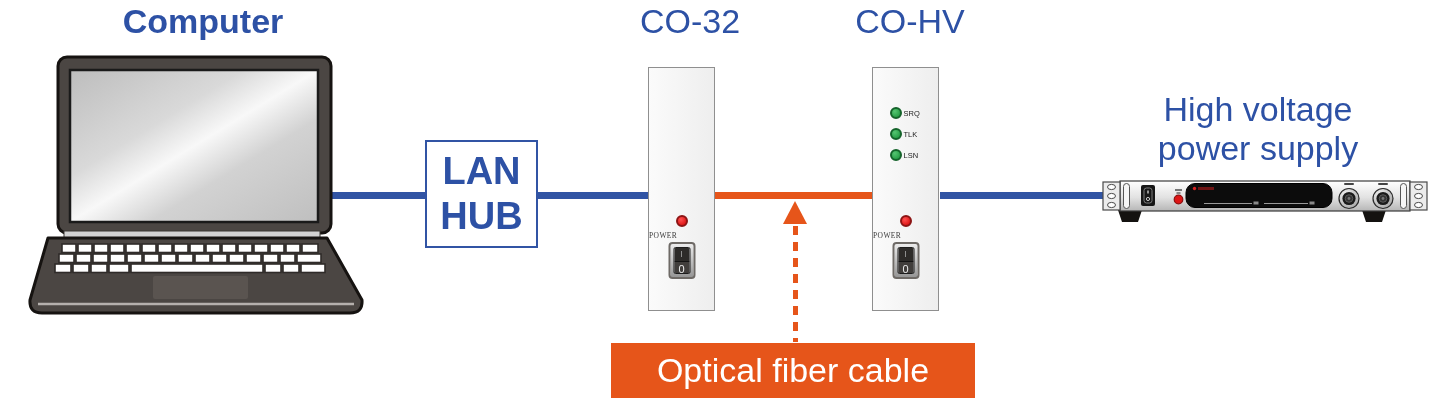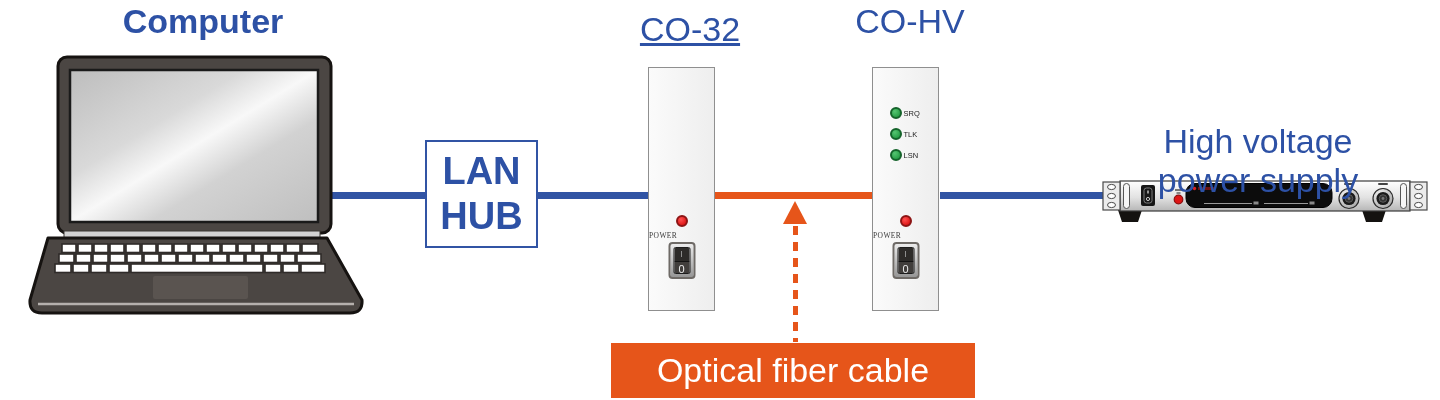--- a/index.html
+++ b/index.html
@@ -19,23 +19,23 @@
   .hline.blue{background:var(--line-blue);}
   .hline.orange{background:var(--orange);}
   #line-pc-hub{left:318px;width:110px;}
   #line-hub-co32{left:538px;width:114px;}
   #line-co32-cohv{left:714px;width:160px;}
   #line-cohv-ps{left:940px;width:168px;}
 
   
   .blabel{position:absolute;color:var(--label-blue);font-size:34px;text-align:center;white-space:nowrap;z-index:4;}
   #label-computer{left:63px;top:2px;width:280px;font-weight:bold;}
-  #label-co32{left:620px;top:10px;width:140px;text-decoration:underline;}
+  #label-co32{left:620px;top:2px;width:140px;}
   #label-cohv{left:840px;top:2px;width:140px;}
-  #label-hv{left:1108px;top:90px;width:300px;line-height:39px;margin-top:32px;}
+  #label-hv{left:1108px;top:90px;width:300px;line-height:39px;}
 
   
   .lanhub{position:absolute;left:425px;top:140px;width:113px;height:108px;background:#fff;
     border:2px solid var(--line-blue);z-index:2;display:flex;flex-direction:column;
     align-items:center;justify-content:center;color:var(--label-blue);font-size:38px;line-height:45px;font-weight:bold;}
 
   
   .panel{position:absolute;top:67px;width:67px;height:244px;background:linear-gradient(90deg,#fbfbfb,#eeeeee);
     border:1.5px solid var(--panel-border);z-index:2;}
   #panel-co32{left:648px;}

